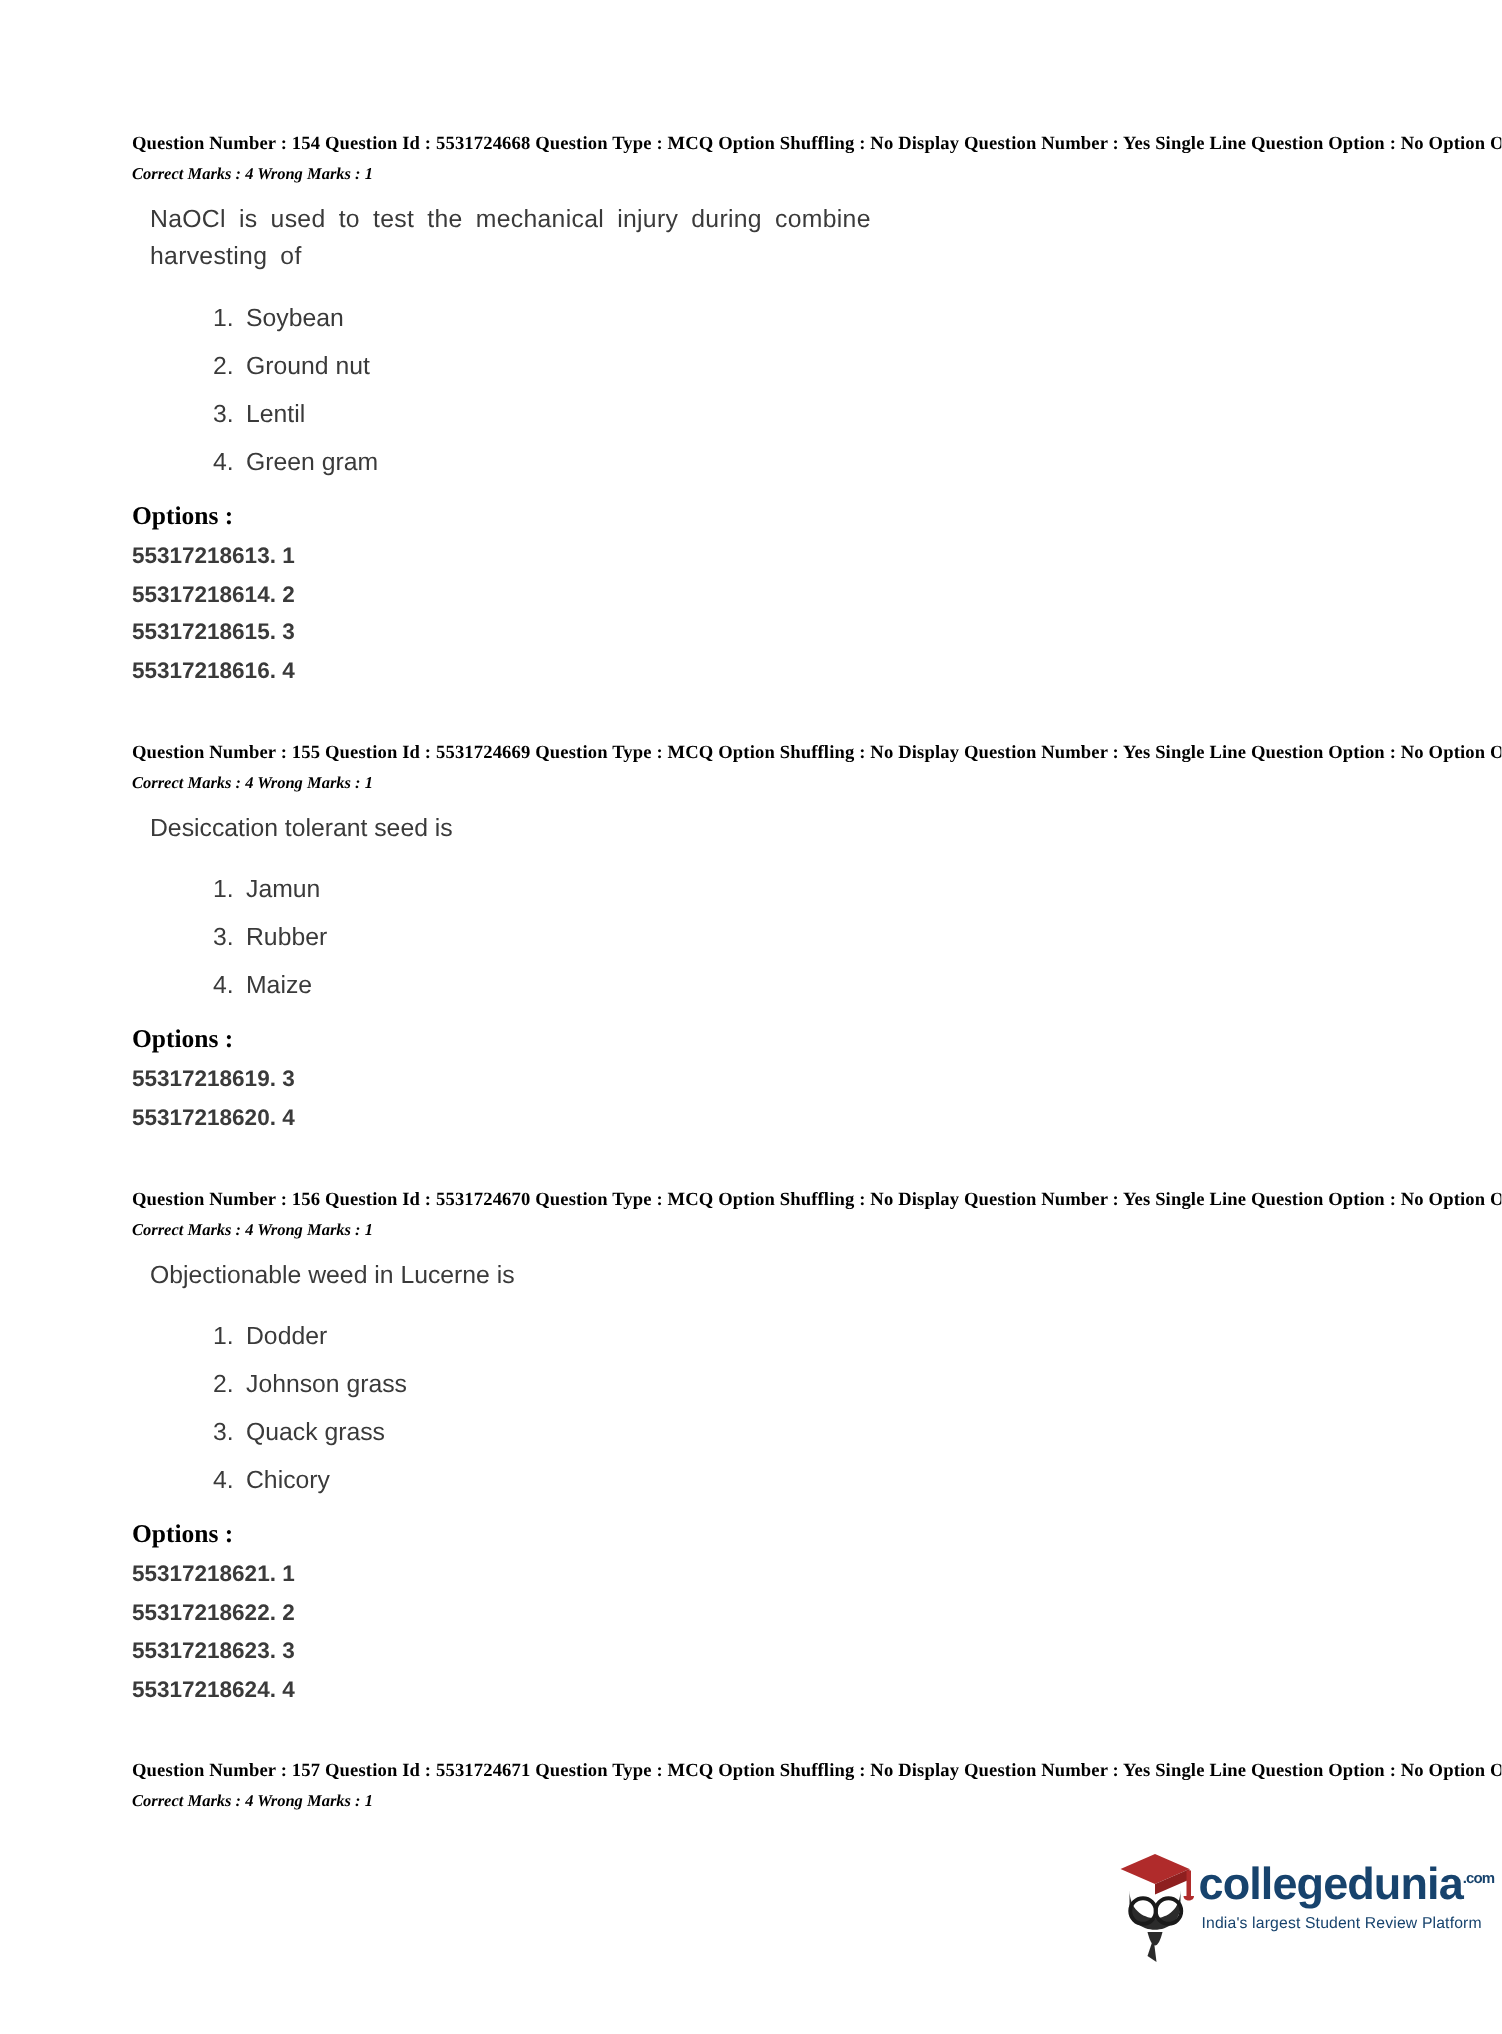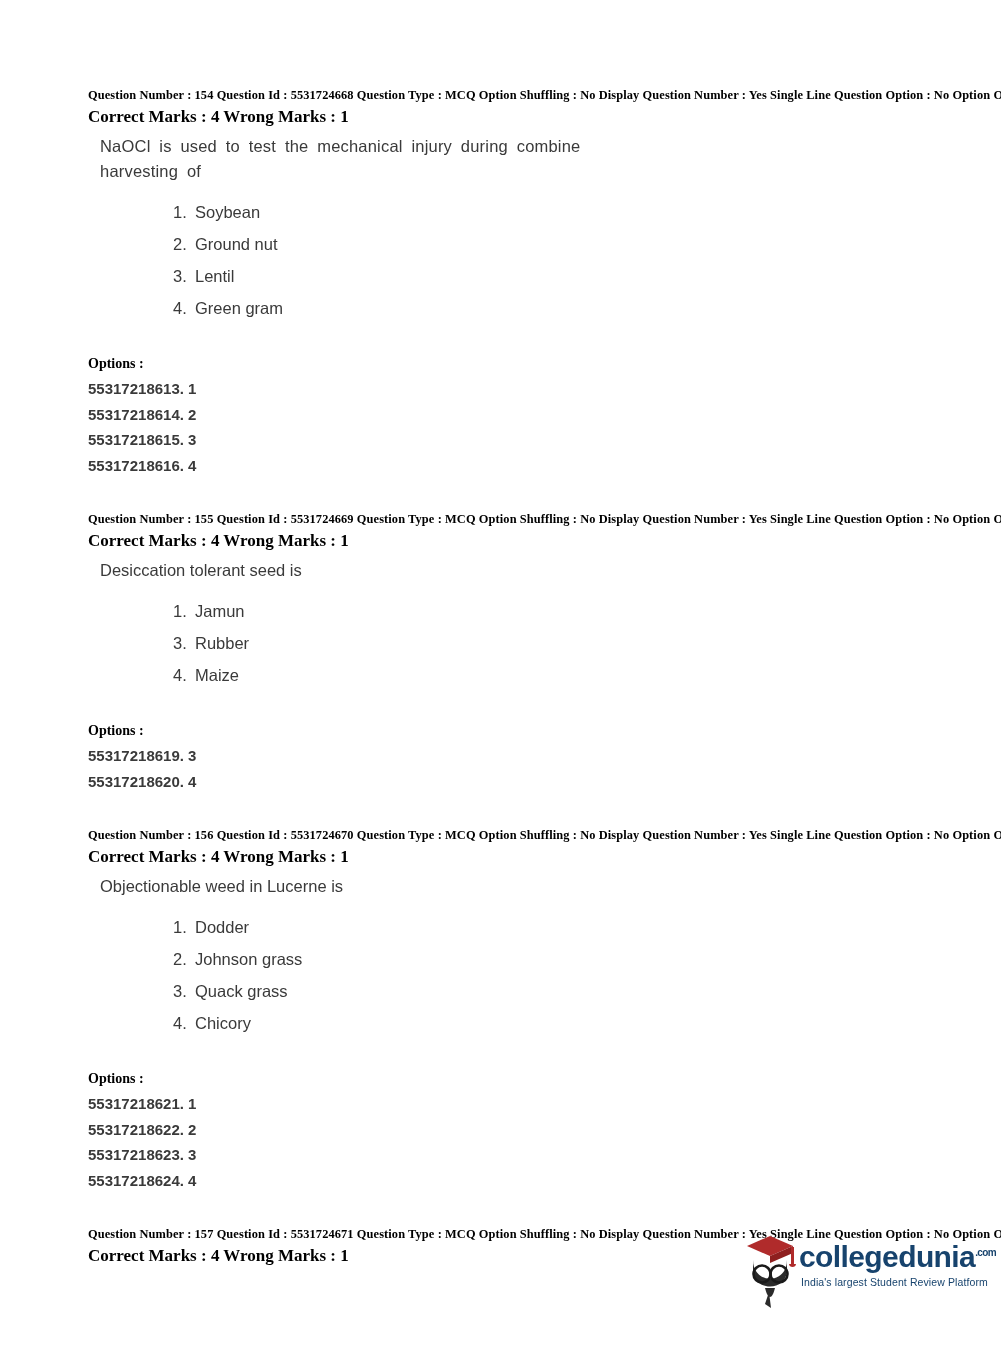--- a/index.html
+++ b/index.html
@@ -33,56 +33,57 @@
     font-weight: bold;
     font-size: 12.4px;
     line-height: 15.5px;
     letter-spacing: 0.1px;
     color: #000;
     white-space: nowrap;
   }
   .marks-line {
     font-family: "Liberation Serif", serif;
     font-weight: bold;
-    font-size: 17px;
+    font-size: 11px;
     line-height: 15.5px;
     margin-top: 5px;
+    font-style: italic;
   }
   .stem {
     font-family: "Liberation Sans", sans-serif;
     font-size: 16.5px;
     line-height: 25px;
     color: #3a3a3a;
     margin-top: 10px;
     margin-left: 12px;
     max-width: 540px;
   }
   .stem.spaced {
     letter-spacing: 0.2px;
     word-spacing: 4px;
   }
   .choices {
     margin-top: 12px;
-    margin-left: 85px;
+    margin-left: 54px;
   }
   .choice {
     font-family: "Liberation Sans", sans-serif;
     font-size: 16.5px;
     line-height: 32px;
     color: #3a3a3a;
   }
   .choice-num {
     display: inline-block;
     width: 22px;
   }
   .options-label {
     font-family: "Liberation Serif", serif;
     font-weight: bold;
-    font-size: 14px;
-    margin-top: 32px;
+    font-size: 17px;
+    margin-top: 10px;
   }
   .option-ids {
     margin-top: 4px;
   }
   .option-id {
     font-family: "Liberation Sans", sans-serif;
     font-size: 15px;
     line-height: 25.5px;
     color: #3a3a3a;
     font-weight: bold;

